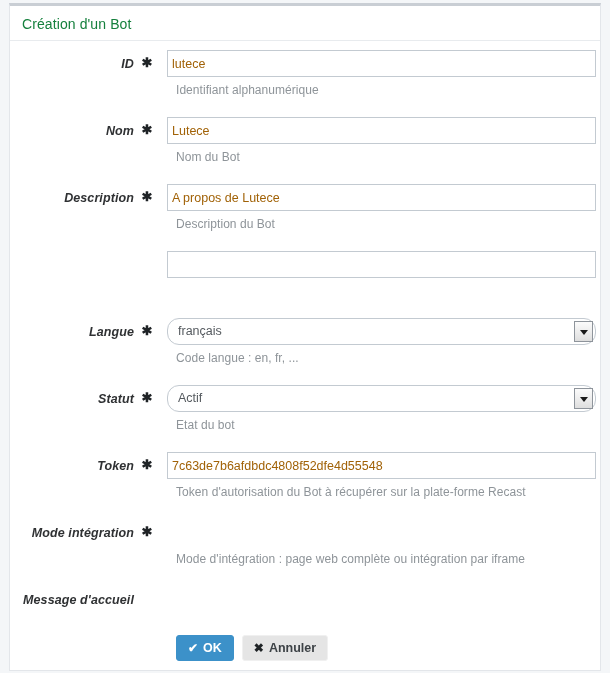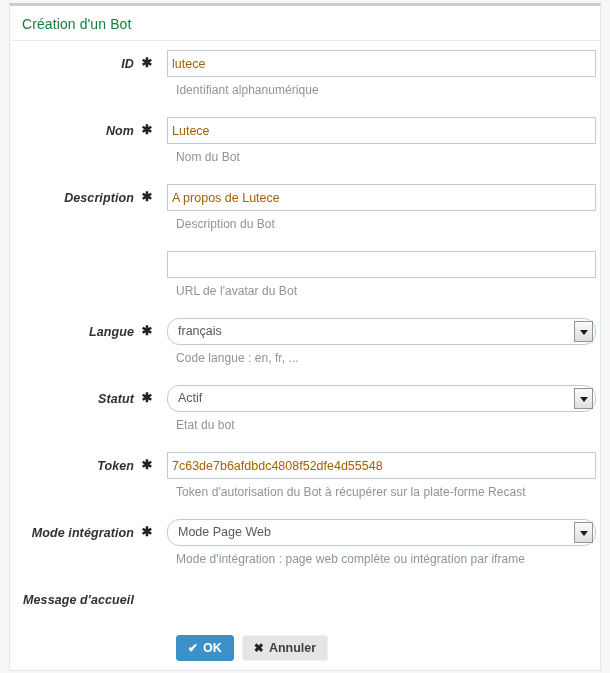--- a/index.html
+++ b/index.html
@@ -242,21 +242,20 @@
           <div class="req">✱</div>
           <div class="control">
             <input class="inp" type="text" value="A propos de Lutece" style="">
           </div>
           <div class="help">Description du Bot</div>
         </div>
         <div class="form-row">
           <div class="control">
             <input class="inp" type="text" value="" style="">
           </div>
-          <div class="help">URL de l'avatar du Bot</div>
         </div>
         <div class="form-row">
           <div class="label">Langue</div>
           <div class="req">✱</div>
           <div class="control">
             <div class="select-wrap"><select class="sel"><option>français</option></select><div class="sel-btn">
                 <div class="caret"></div>
               </div></div>
           </div>
           <div class="help">Code langue : en, fr, ...</div>
@@ -275,25 +274,20 @@
           <div class="label">Token</div>
           <div class="req">✱</div>
           <div class="control">
             <input class="inp" type="text" value="7c63de7b6afdbdc4808f52dfe4d55548" style="">
           </div>
           <div class="help">Token d'autorisation du Bot à récupérer sur la plate-forme Recast</div>
         </div>
         <div class="form-row">
           <div class="label">Mode intégration</div>
           <div class="req">✱</div>
-          <div class="control">
-            <div class="select-wrap"><select class="sel"><option>Mode Page Web</option></select><div class="sel-btn">
-                <div class="caret"></div>
-              </div></div>
-          </div>
           <div class="help">Mode d'intégration : page web complète ou intégration par iframe</div>
         </div>
         <div class="form-row last">
           <div class="label">Message d'accueil</div>
         </div>
         <div class="actions" style="position: relative; margin-top: 9px;"><button class="btn btn-ok"><span class="ic">✔</span><span>OK</span></button><button class="btn btn-cancel"><span class="ic">✖</span><span>Annuler</span></button></div>
       </div>
 
   </div>
 </div>

